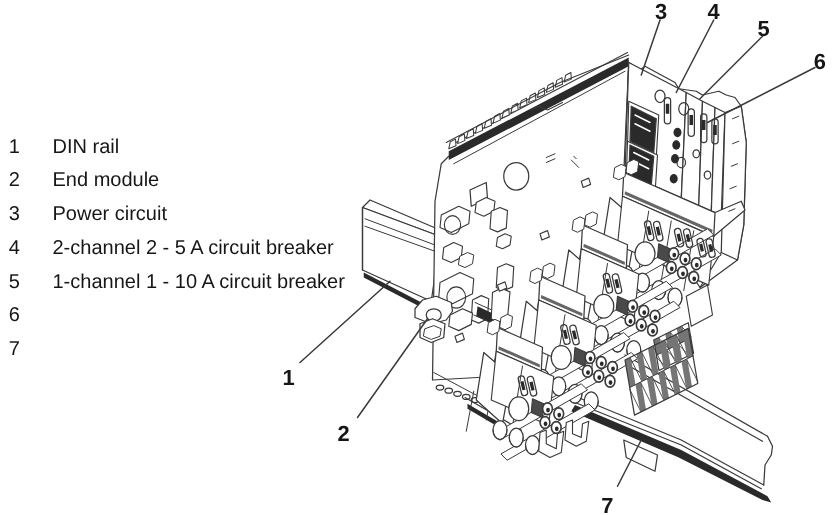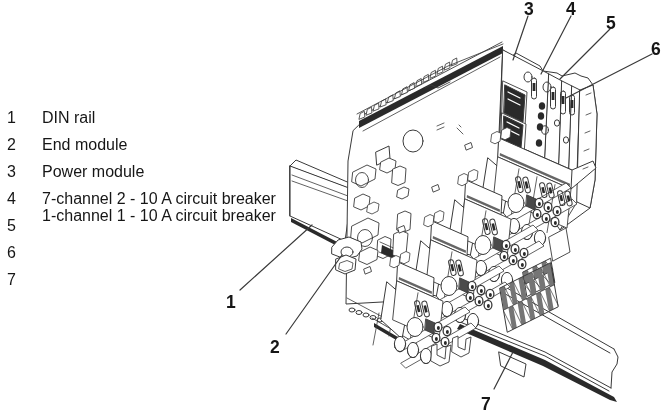--- a/index.html
+++ b/index.html
@@ -10,25 +10,25 @@
   .lbl{position:absolute;left:42px;text-align:center;}
 </style>
 </head>
 <body>
 <div id="stage">
   <div class="item num" style="top:109px">1</div>
     <div class="item lbl" style="top:109px">DIN rail</div>
   <div class="item num" style="top:136px">2</div>
     <div class="item lbl" style="top:136px">End module</div>
   <div class="item num" style="top:163px">3</div>
-    <div class="item lbl" style="top:163px">Power module</div>
+    <div class="item lbl" style="top:163px">Power circuit</div>
   <div class="item num" style="top:190px">4</div>
-    <div class="item lbl" style="top:190px">7-channel 2 - 10 A circuit breaker</div>
+    <div class="item lbl" style="top:190px">2-channel 2 - 5 A circuit breaker</div>
   <div class="item num" style="top:217px">5</div>
-    <div class="item lbl" style="top:207px">1-channel 1 - 10 A circuit breaker</div>
+    <div class="item lbl" style="top:217px">1-channel 1 - 10 A circuit breaker</div>
   <div class="item num" style="top:244px">6</div>
   <div class="item num" style="top:271px">7</div>
 
   <svg width="666" height="412" viewBox="0 0 666 412" style="position:absolute;left:0;top:0" fill="none" stroke="#3a3a3a" stroke-width="1" stroke-linejoin="round" stroke-linecap="round">
 
     <g id="rail7">
       <path d="M500,284 L614,349"></path>
       <path d="M500,291 L610,353"></path>
       <path d="M614,349 L618,357 L617,364 L612,372 L611,388"></path>
       <path d="M611,388 L545,352 L448,312"></path>

